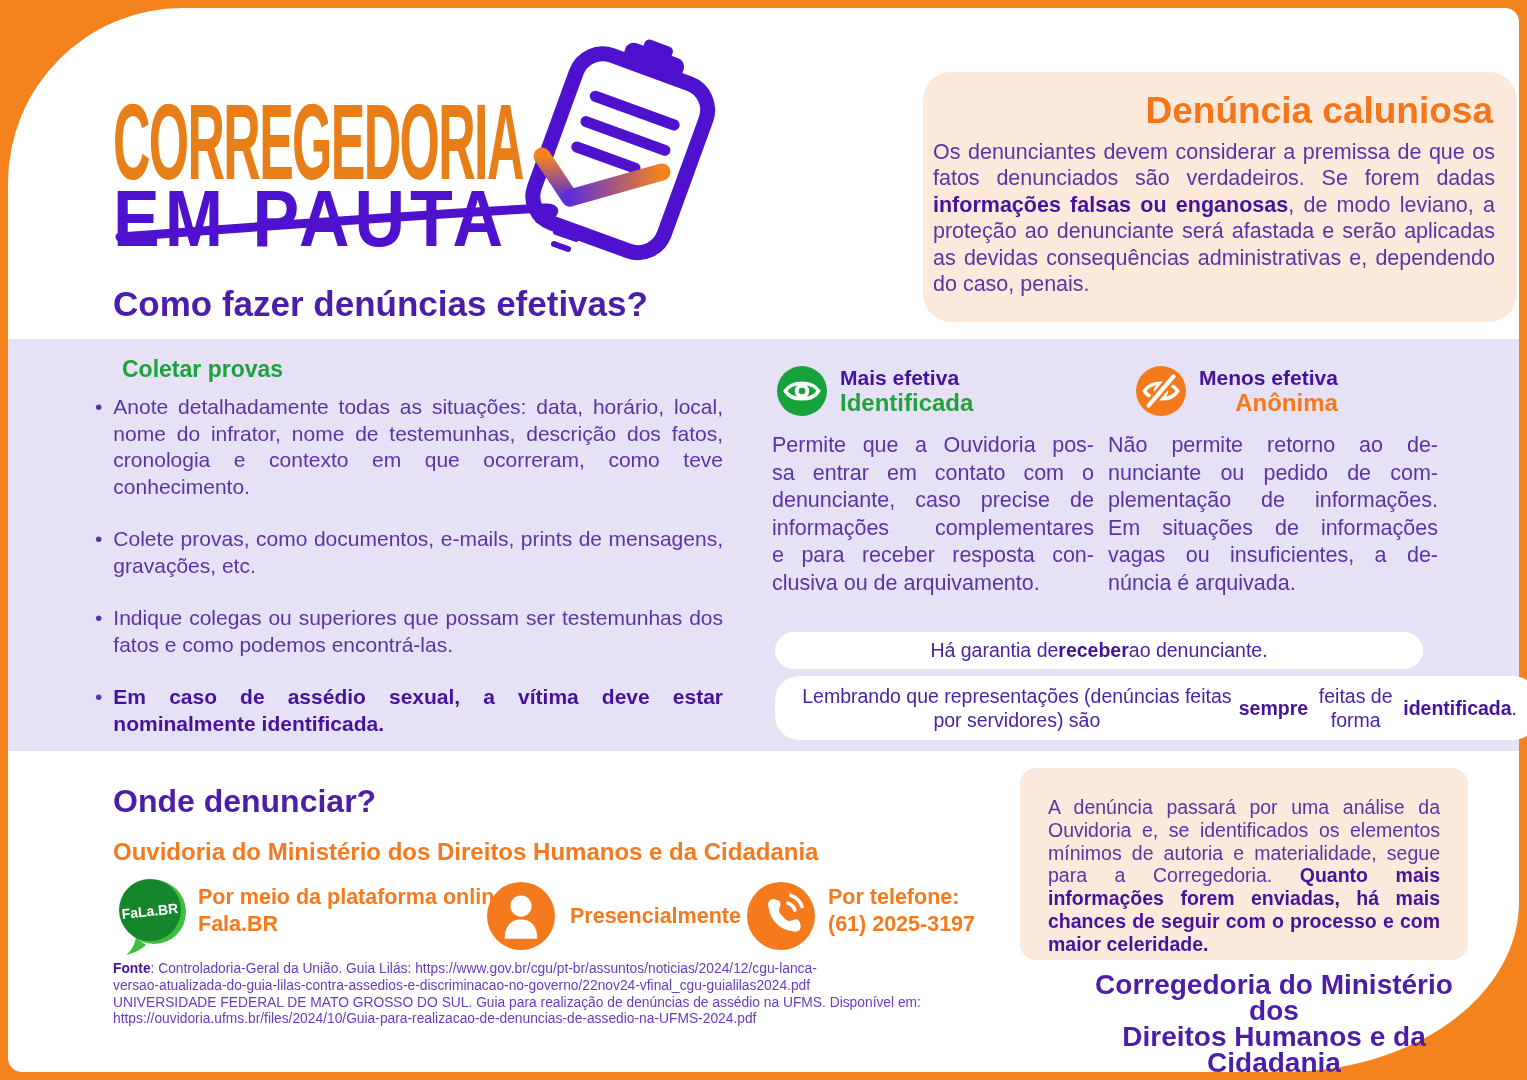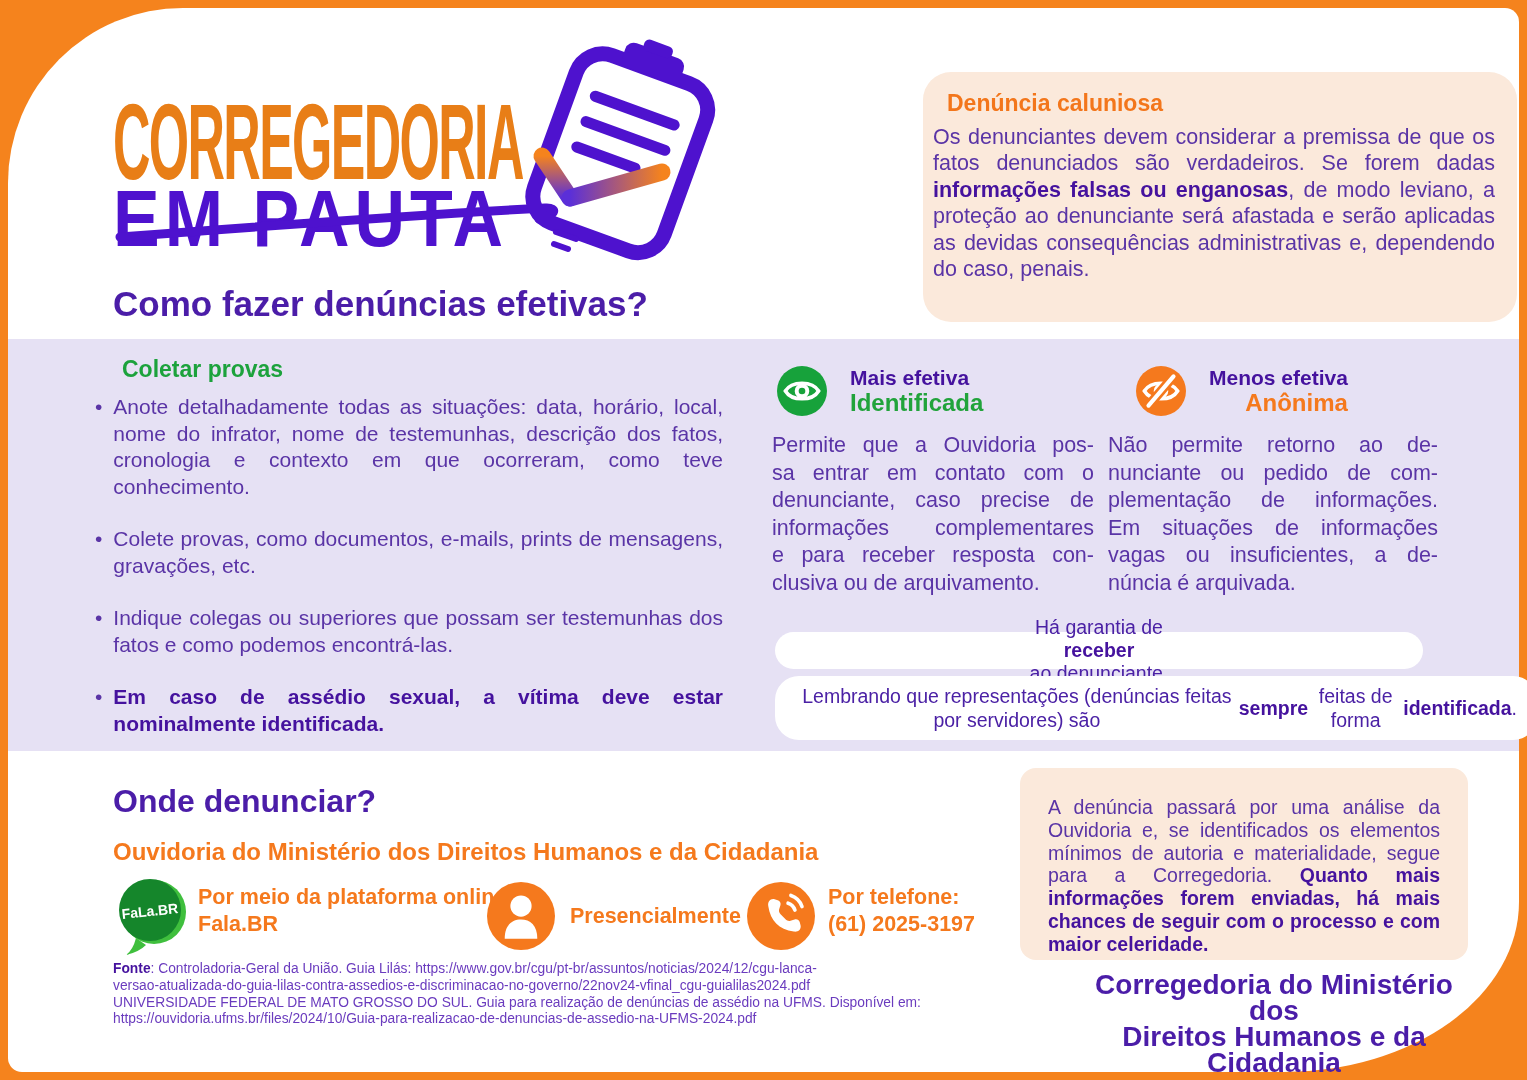--- a/index.html
+++ b/index.html
@@ -24,50 +24,50 @@
     position:absolute;left:113px;top:178px;font-size:70px;font-weight:800;color:#4E12CE;
     letter-spacing:5px;line-height:1;white-space:nowrap;
     transform:scale(1,1.15);transform-origin:left top;
   }
   .swoosh{position:absolute;left:105px;top:190px;}
   .clipboard{position:absolute;left:490px;top:36px;}
   .main-heading{position:absolute;left:113px;top:284px;font-size:35px;font-weight:800;color:#4B1DA8;}
 
   
   .box-caluniosa{position:absolute;left:923px;top:72px;width:594px;height:250px;background:#FBE9DB;border-radius:28px;}
-  .cal-title{margin:18px 24px 7px 24px;font-size:23px;font-weight:800;color:#F3761B;}
+  .cal-title{margin:18px 24px 7px 24px;font-size:37px;font-weight:800;color:#F3761B;text-align:right;}
   .cal-body{margin:0 22px 0 10px;font-size:21.5px;line-height:26.4px;color:#5A34A6;text-align:justify;}
 
   .box-analysis{position:absolute;left:1020px;top:768px;width:448px;height:192px;background:#FBE9DB;border-radius:16px;}
   .analysis-body{margin:28px 28px 0 28px;font-size:19.5px;line-height:22.8px;color:#5A34A6;text-align:justify;}
 
   
   .coletar-title{position:absolute;left:122px;top:356px;font-size:23px;font-weight:800;color:#1CA23C;}
   .bullets{position:absolute;left:95px;top:394px;width:628px;}
   .bullet{display:flex;gap:11px;margin-bottom:26px;font-size:21px;line-height:26.5px;color:#5A34A6;}
   .bullet .dot{flex:0 0 auto;}
   .bullet .txt{flex:1;text-align:justify;}
 
   
-  .colhead{position:absolute;display:flex;align-items:center;gap:23px;}
+  .colhead{position:absolute;display:flex;align-items:center;gap:13px;}
   .colhead-a{left:777px;top:366px;}
   .colhead-b{left:1136px;top:366px;text-align:right;}
   .labels{display:flex;flex-direction:column;}
   .tag{font-size:21px;font-weight:800;color:#45129E;line-height:1.12;}
   .name-green{font-size:24px;font-weight:800;color:#21A33B;line-height:1.12;}
   .name-orange{font-size:24px;font-weight:800;color:#F5791D;line-height:1.12;}
   .colbody{position:absolute;font-size:21.5px;line-height:27.5px;color:#5A34A6;}
   .colbody-a{left:772px;top:432px;width:322px;}
   .colbody-b{left:1108px;top:432px;width:330px;}
   .jline{text-align:justify;text-align-last:justify;}
 
   
   .pill{position:absolute;background:#FFFFFF;display:flex;align-items:center;justify-content:center;
         color:#4B21A5;font-size:19.5px;text-align:center;}
-  .pill-1{left:775px;top:632px;width:648px;height:37px;border-radius:19px;flex-direction:column;}
+  .pill-1{left:775px;top:632px;width:648px;height:37px;border-radius:19px;}
   .pill-2{left:775px;top:676px;width:762px;height:64px;border-radius:24px;line-height:24px;padding:0 20px;box-sizing:border-box;}
 
   
   .where-heading{position:absolute;left:113px;top:783px;font-size:32px;font-weight:800;color:#4B1DA8;}
   .where-sub{position:absolute;left:113px;top:838px;font-size:24px;font-weight:800;color:#F5791D;}
   .contact-icon{position:absolute;}
   .contact-label{position:absolute;font-size:21.5px;font-weight:800;color:#F5791D;line-height:27px;}
 
   
   .fonte{position:absolute;left:113px;top:961px;width:860px;font-size:13.8px;line-height:16.8px;color:#6A3BBE;}

